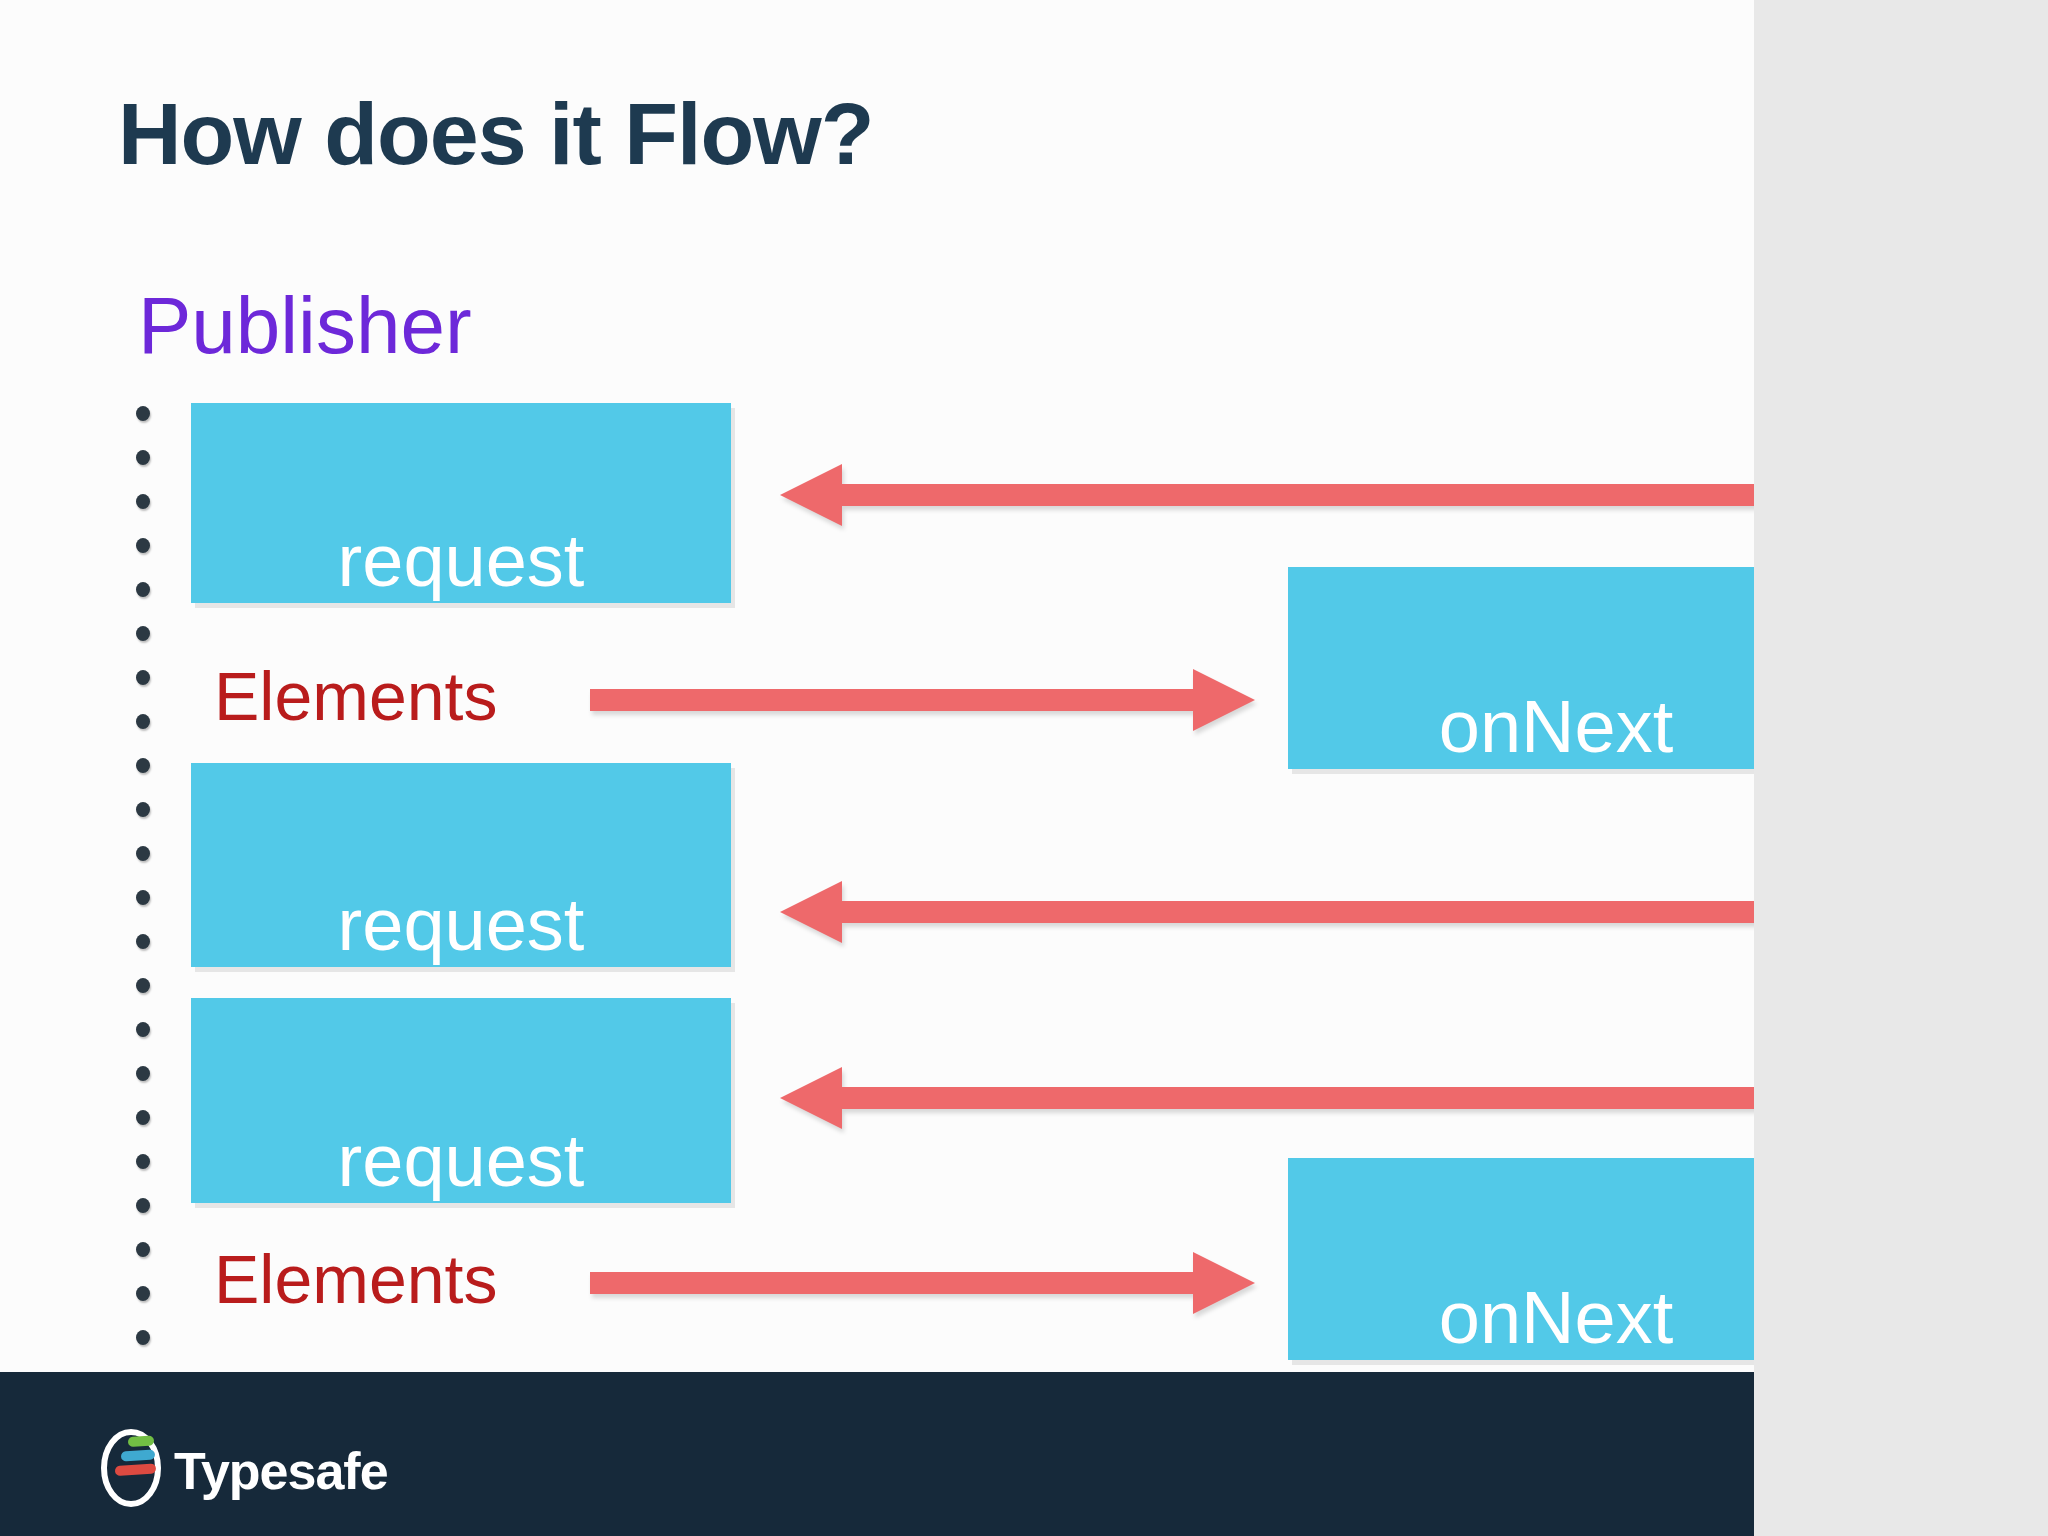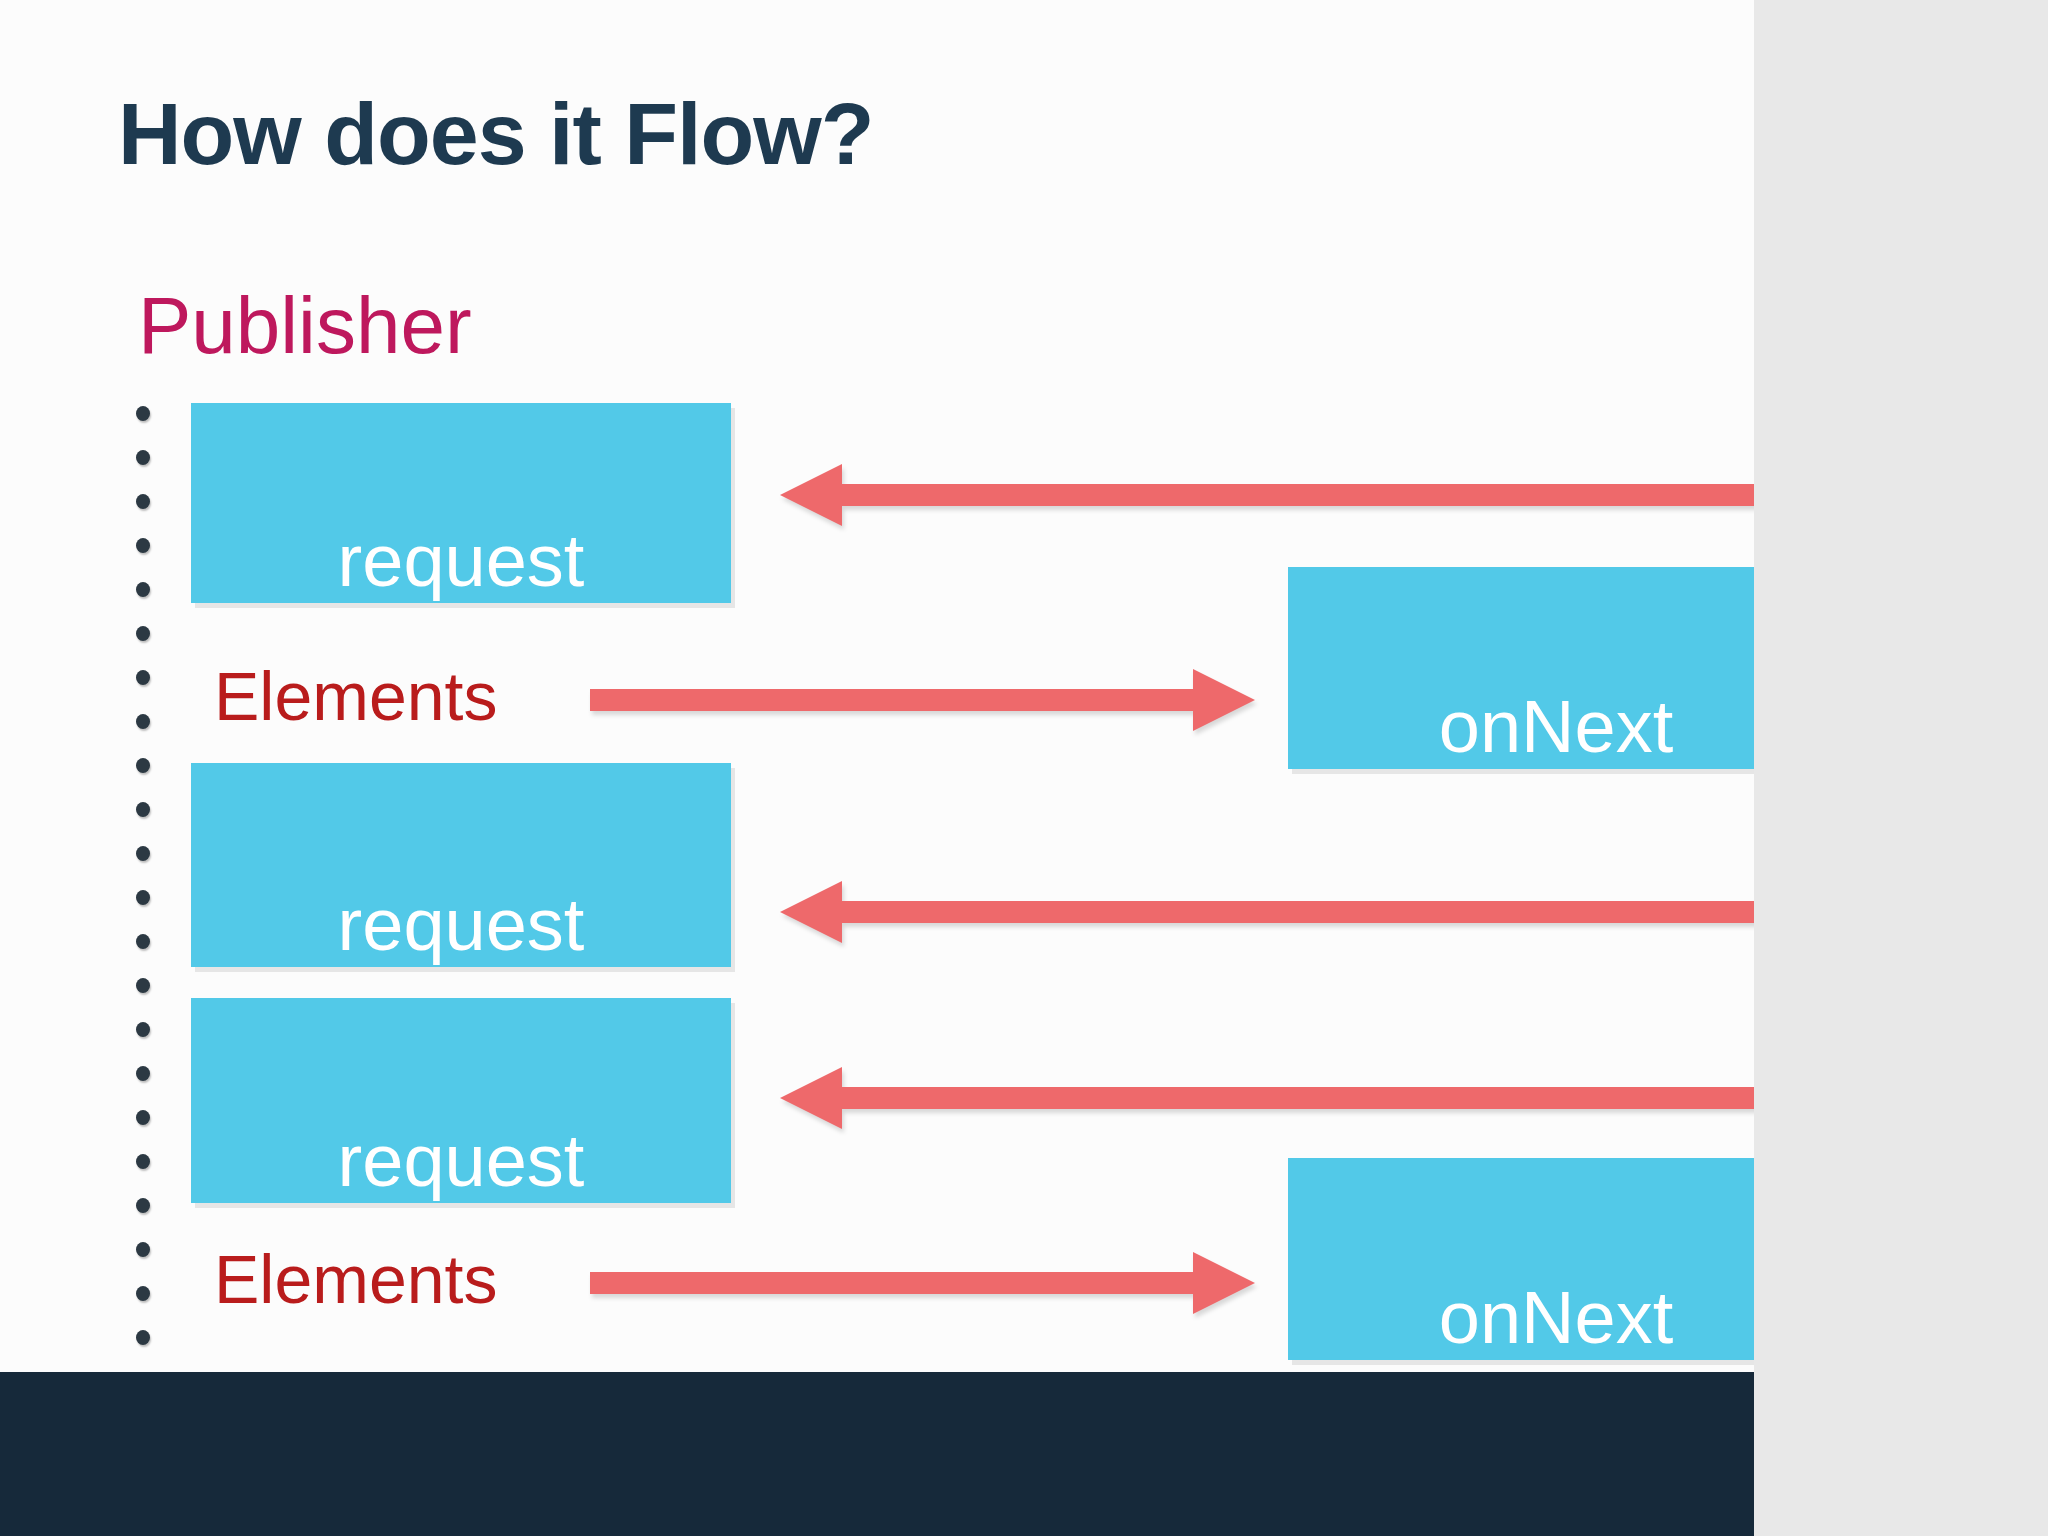--- a/index.html
+++ b/index.html
@@ -11,21 +11,21 @@
     overflow:hidden;
   }
   .title{
     position:absolute;left:118px;top:88px;
     font-size:88px;font-weight:bold;line-height:1.05;
     color:var(--title-navy,#1e3a50);
     letter-spacing:-1px;
   }
   .col-label{
     position:absolute;top:286px;
-    font-size:80px;font-weight:400;color:#be185d;line-height:1.0;
+    font-size:80px;font-weight:400;color:#6d28d9;line-height:1.0;
   }
   .col-label.publisher{left:138px;}
   .col-label.subscriber{left:1520px;}
   .elements-label{
     position:absolute;left:214px;
     font-size:68px;font-weight:400;color:#b91c1c;line-height:1.0;
   }
   .dot-col{
     position:absolute;width:14px;
     display:flex;flex-direction:column;align-items:center;
@@ -167,16 +167,27 @@
     <span class="shaft" style="left:840px;top:1087px;width:984px;"></span>
   </div>
 
   <div class="arrow">
     <span class="shaft" style="left:590px;top:1272px;width:605px;"></span>
     <span class="head pt-right" style="left:1193px;top:1252px;"></span>
   </div>
 
   <div class="footer"></div>
 
+  <div class="brand">
+    <svg width="62" height="80" viewBox="0 0 62 80">
+      <ellipse cx="31" cy="40" rx="27" ry="36" fill="none" stroke="#ffffff" stroke-width="6"></ellipse>
+      <g transform="rotate(-4 31 28)">
+        <rect x="29" y="9" width="26" height="10" rx="5" fill="#72be44"></rect>
+        <rect x="21" y="23" width="34" height="10" rx="5" fill="#3fa9d0"></rect>
+        <rect x="14" y="37" width="41" height="10" rx="5" fill="#dd4a41"></rect>
+      </g>
+    </svg>
+    <span class="wordmark">Typesafe</span>
+  </div>
 
   <div class="page-number">18</div>
 
 </div>
 
 </body></html>

